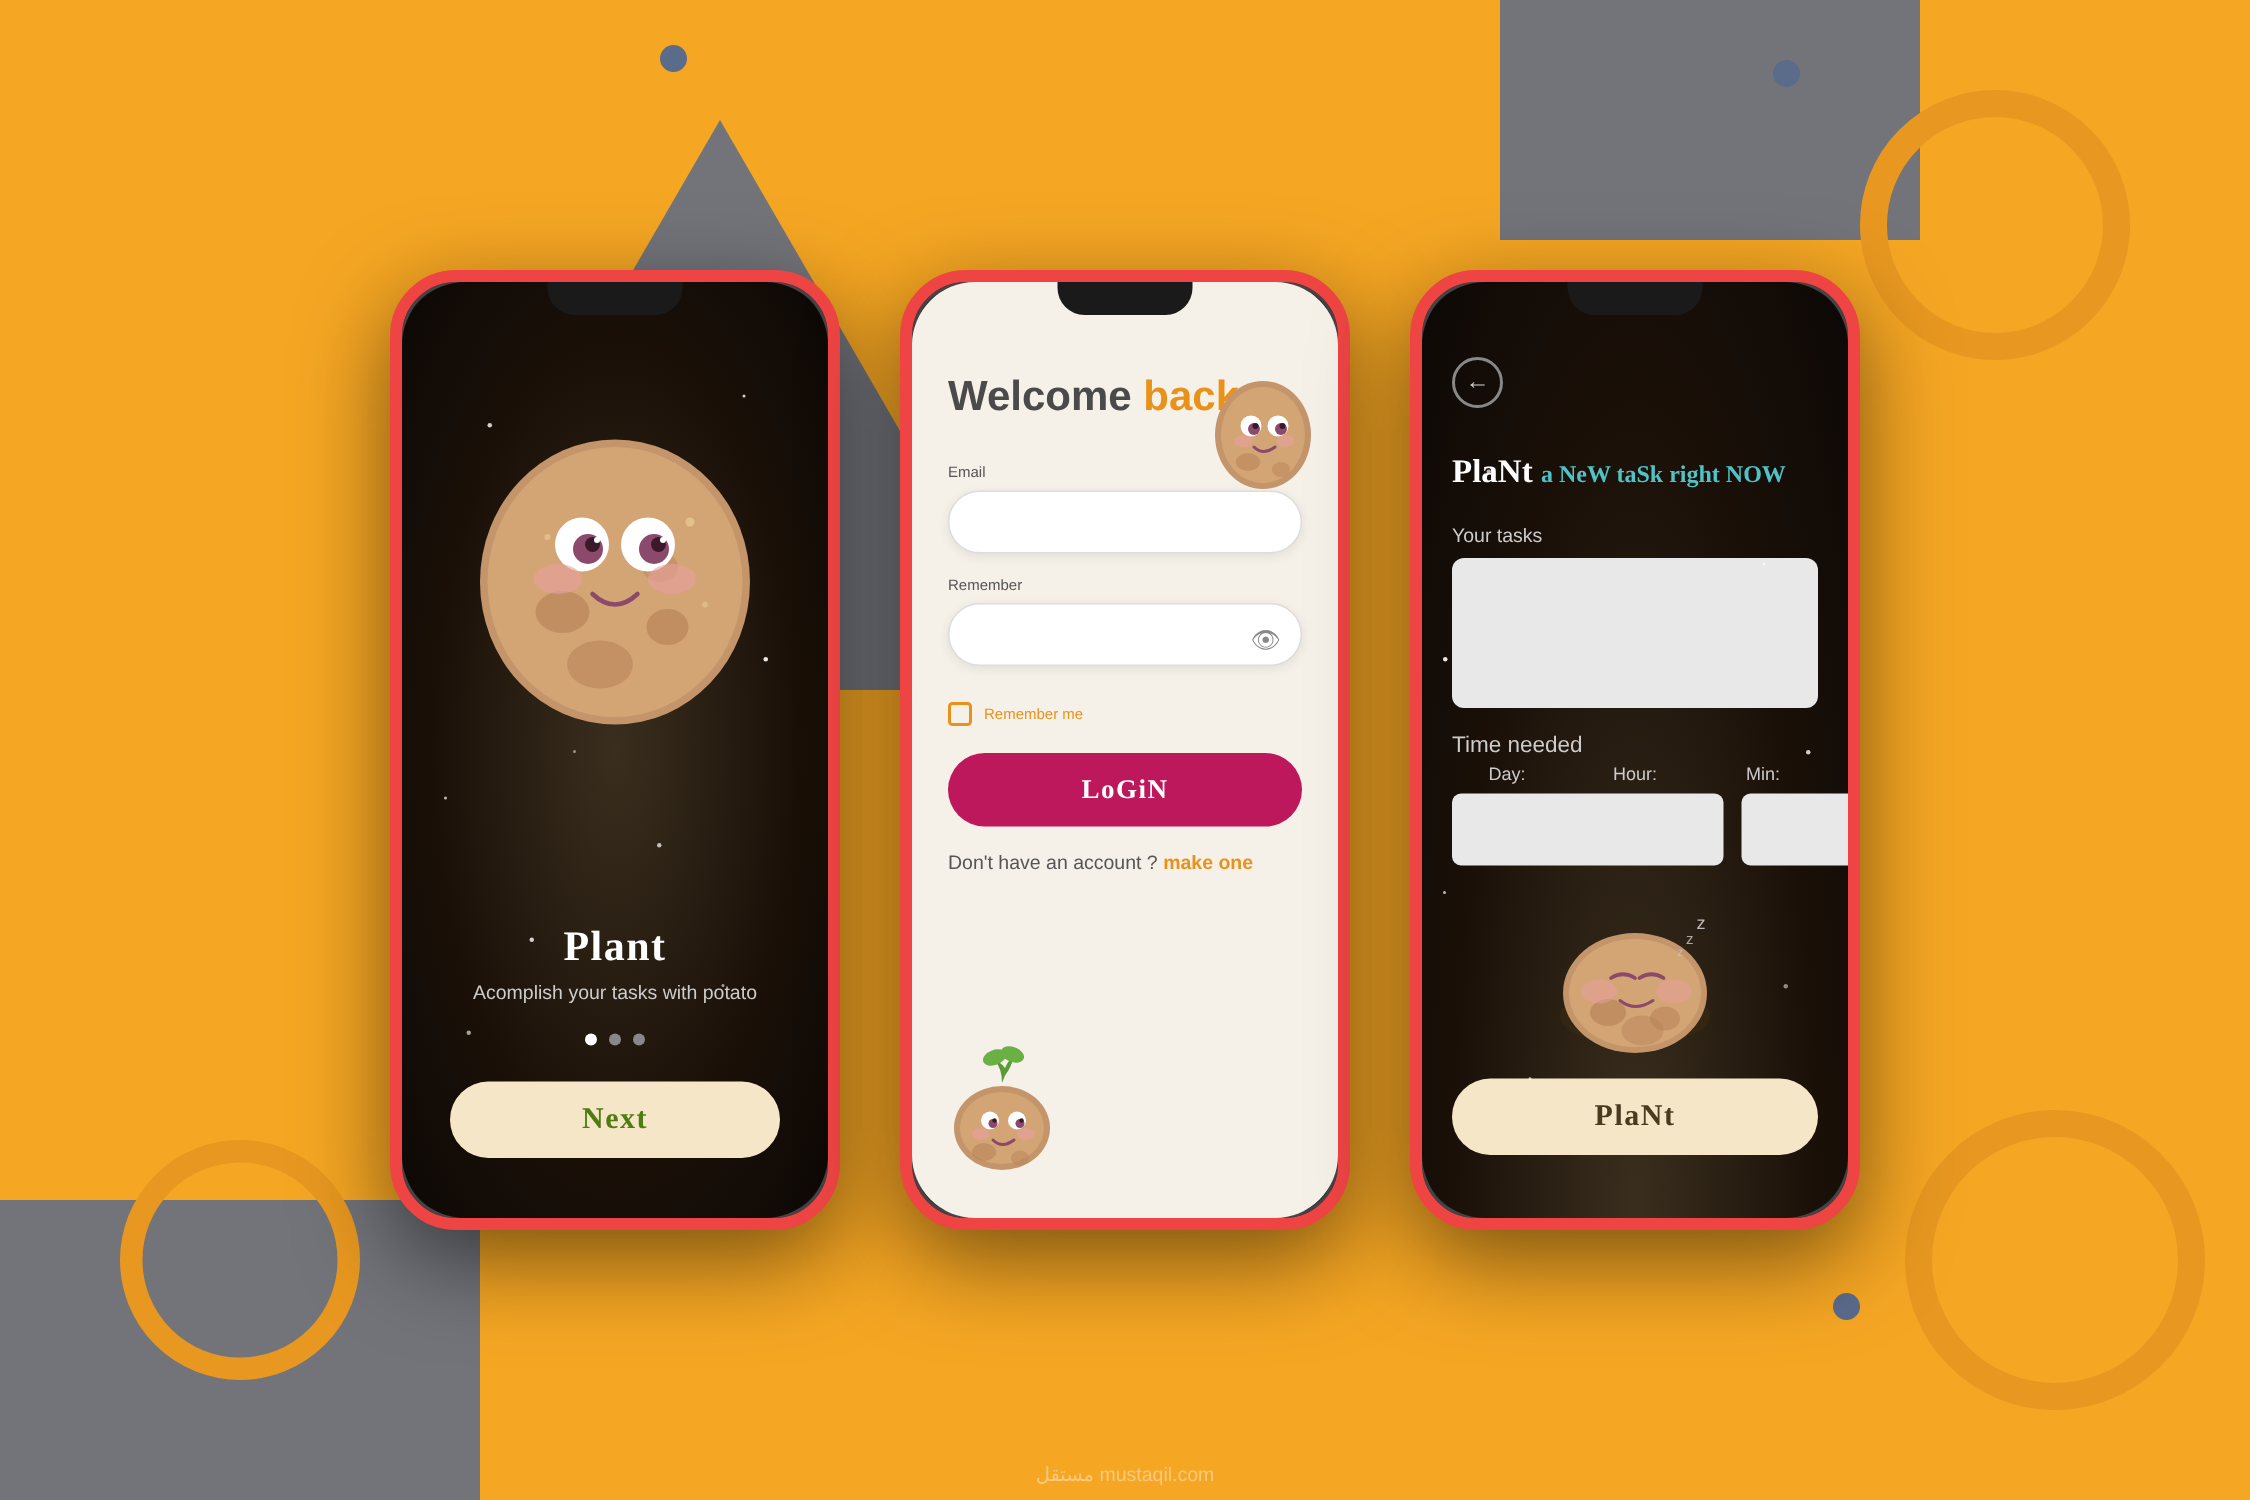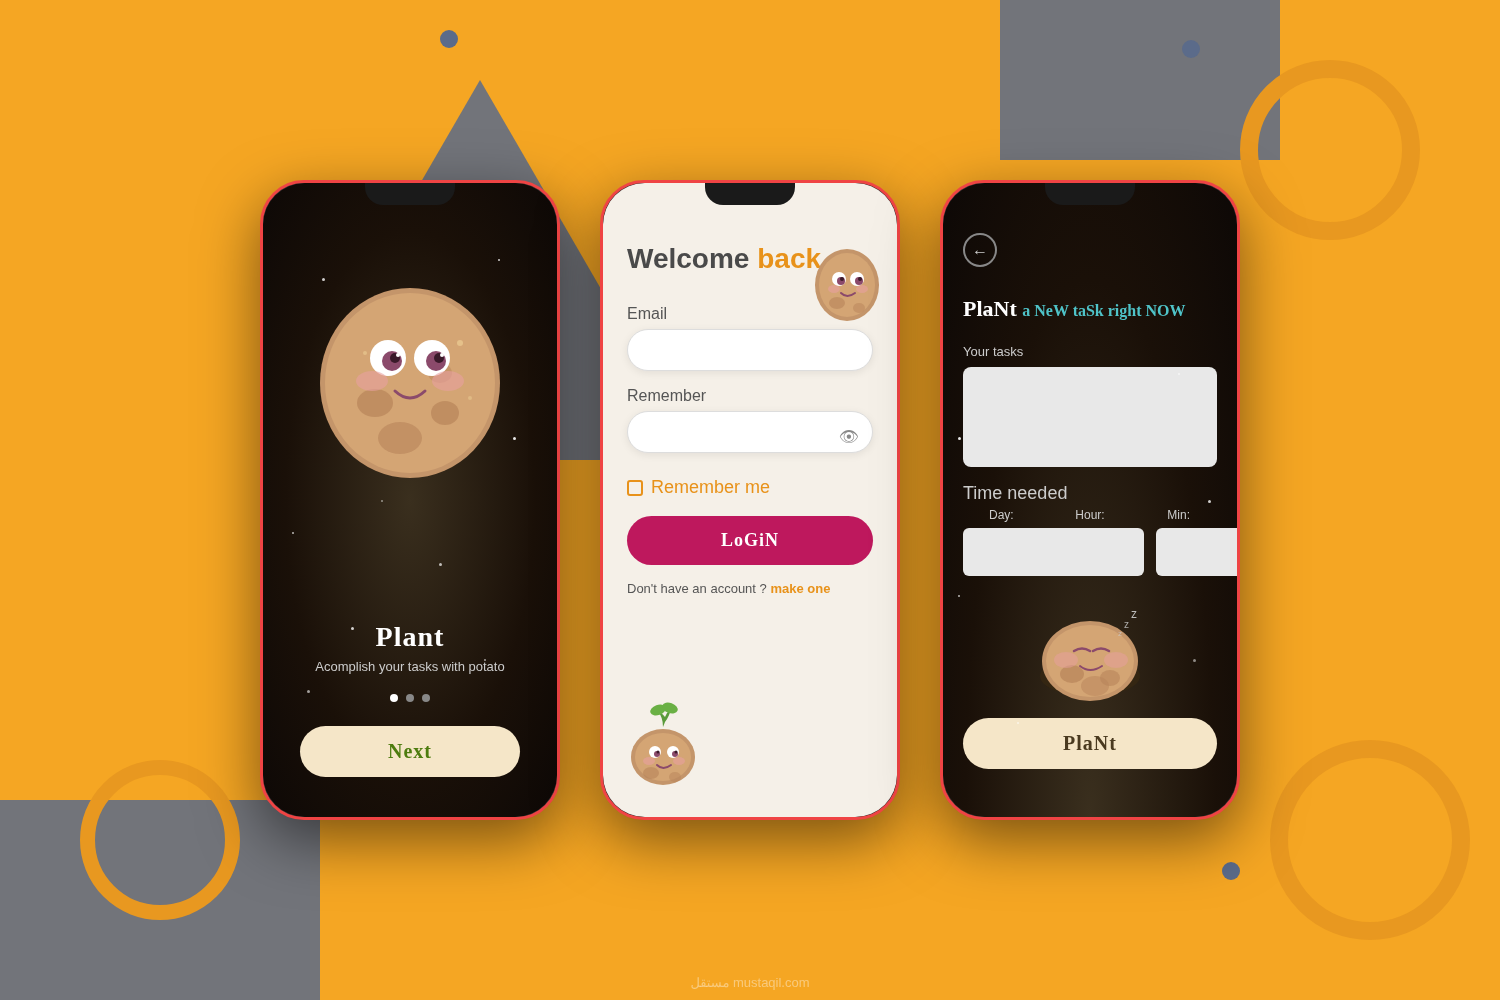--- a/index.html
+++ b/index.html
@@ -93,21 +93,21 @@
       position: relative;
       z-index: 10;
     }
 
     
     .phone {
       width: 300px;
       height: 640px;
       background: #1a1a1a;
       border-radius: 44px;
-      border: 3px solid #ef4444;
+      border: 8px solid #ef4444;
       position: relative;
       overflow: hidden;
       box-shadow: 0 20px 60px rgba(0,0,0,0.5), inset 0 0 0 2px #444;
     }
 
     .phone-notch {
       position: absolute;
       top: 0;
       left: 50%;
       transform: translateX(-50%);
@@ -229,21 +229,21 @@
 
     .welcome-plant {
       color: #4a4a4a;
     }
 
     .welcome-back {
       color: #E8921A;
     }
 
     .form-label {
-      font-size: 16px;
+      font-size: 10px;
       color: #555;
       margin-bottom: 6px;
       display: block;
     }
 
     .form-input {
       width: 100%;
       padding: 12px 16px;
       border: 1.5px solid #ddd;
       border-radius: 25px;
@@ -282,21 +282,21 @@
     .remember-checkbox {
       width: 16px;
       height: 16px;
       border: 2px solid #E8921A;
       border-radius: 3px;
       background: transparent;
     }
 
     .remember-label {
       color: #E8921A;
-      font-size: 18px;
+      font-size: 10px;
     }
 
     .login-btn {
       width: 100%;
       padding: 14px;
       background: #be185d;
       border: none;
       border-radius: 30px;
       color: #fff;
       font-size: 18px;
@@ -390,21 +390,21 @@
       border: none;
       border-radius: 8px;
       padding: 10px;
       font-size: 13px;
       resize: none;
       margin-bottom: 16px;
       outline: none;
     }
 
     .time-section-label {
-      font-size: 18px;
+      font-size: 15px;
       color: #ccc;
       margin-bottom: 4px;
     }
 
     .time-row-labels {
       display: flex;
       gap: 12px;
       margin-bottom: 6px;
     }
 

